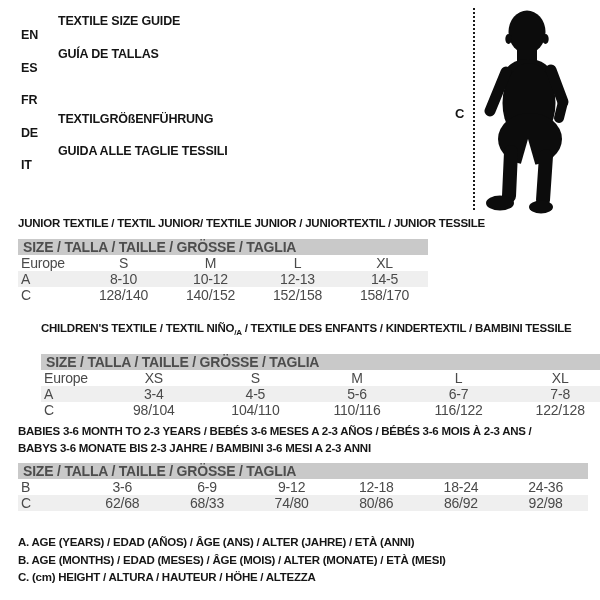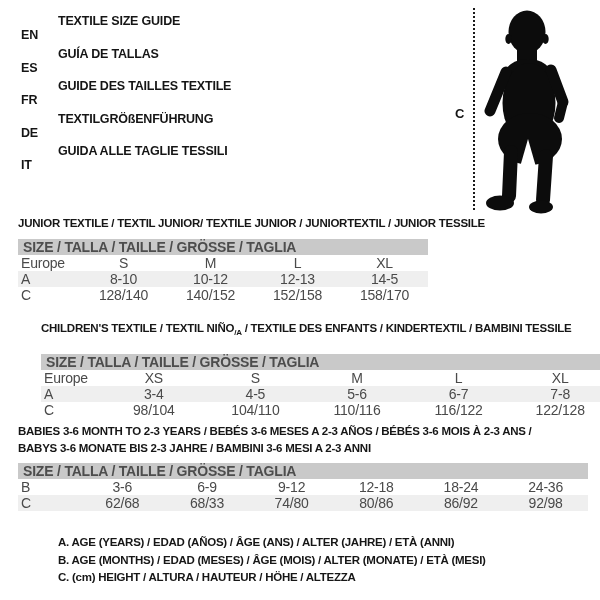--- a/index.html
+++ b/index.html
@@ -37,40 +37,39 @@
     width:100%; border-collapse:collapse; table-layout:fixed;
     font-size:14px; color:#4a4a4a; letter-spacing:-0.2px;
   }
   .size-table td { height:16px; padding:0; text-align:center; font-weight:normal; }
   .size-table td.label { text-align:left; padding-left:3px; }
   .size-table col.label-col { width:62px; }
   .size-table tr.alt { background:#efefef; }
   .sub { vertical-align:sub; font-size:8px; }
 
   
-  .notes { position:absolute; left:18px; top:534px;margin-left:40px; }
+  .notes { position:absolute; left:18px; top:534px; }
   .note-line { font-weight:bold; font-size:11.5px; letter-spacing:-0.25px; line-height:17.5px; color:#161616; white-space:nowrap; }
 </style>
 </head>
 <body>
 
 <div class="page">
 
   <div class="lang-list">
     <div class="lang-row">
       <span class="lang-code">EN</span>
       <span class="lang-title">TEXTILE SIZE GUIDE</span>
     </div>
     <div class="lang-row">
       <span class="lang-code">ES</span>
       <span class="lang-title">GUÍA DE TALLAS</span>
     </div>
     <div class="lang-row">
       <span class="lang-code">FR</span>
-      <span class="lang-title">GUIDE DES TAILLES TEXTILE</span>
     </div>
     <div class="lang-row">
       <span class="lang-code">DE</span>
       <span class="lang-title">TEXTILGRÖßENFÜHRUNG</span>
     </div>
     <div class="lang-row">
       <span class="lang-code">IT</span>
       <span class="lang-title">GUIDA ALLE TAGLIE TESSILI</span>
     </div>
   </div>

